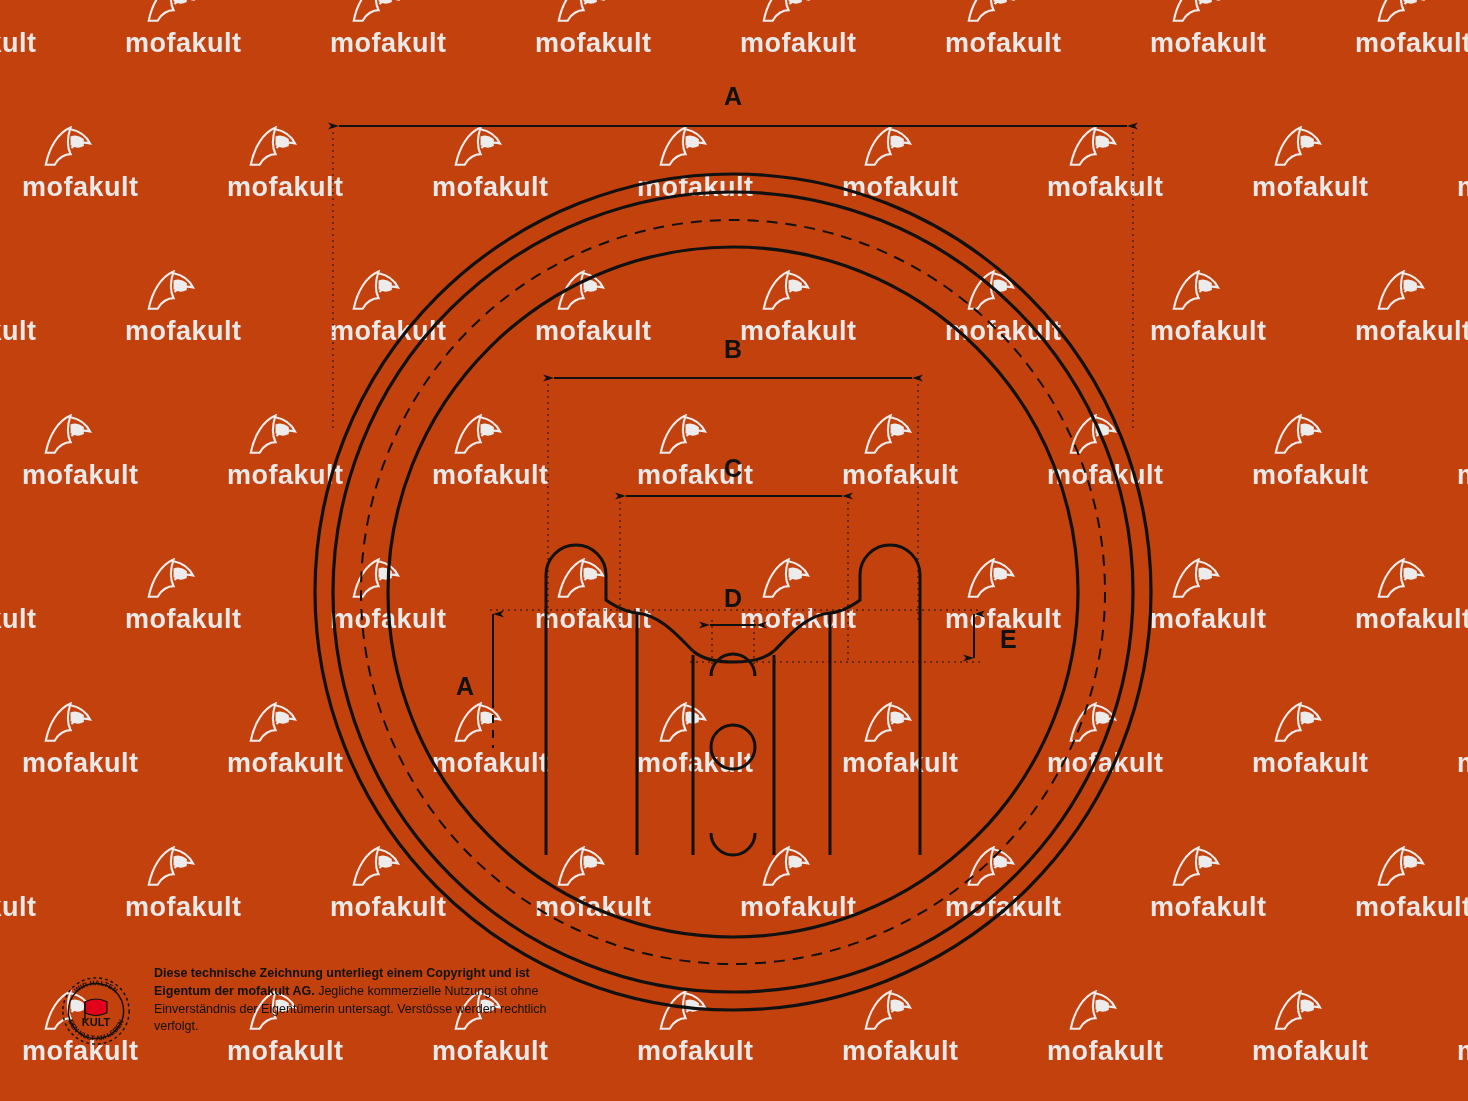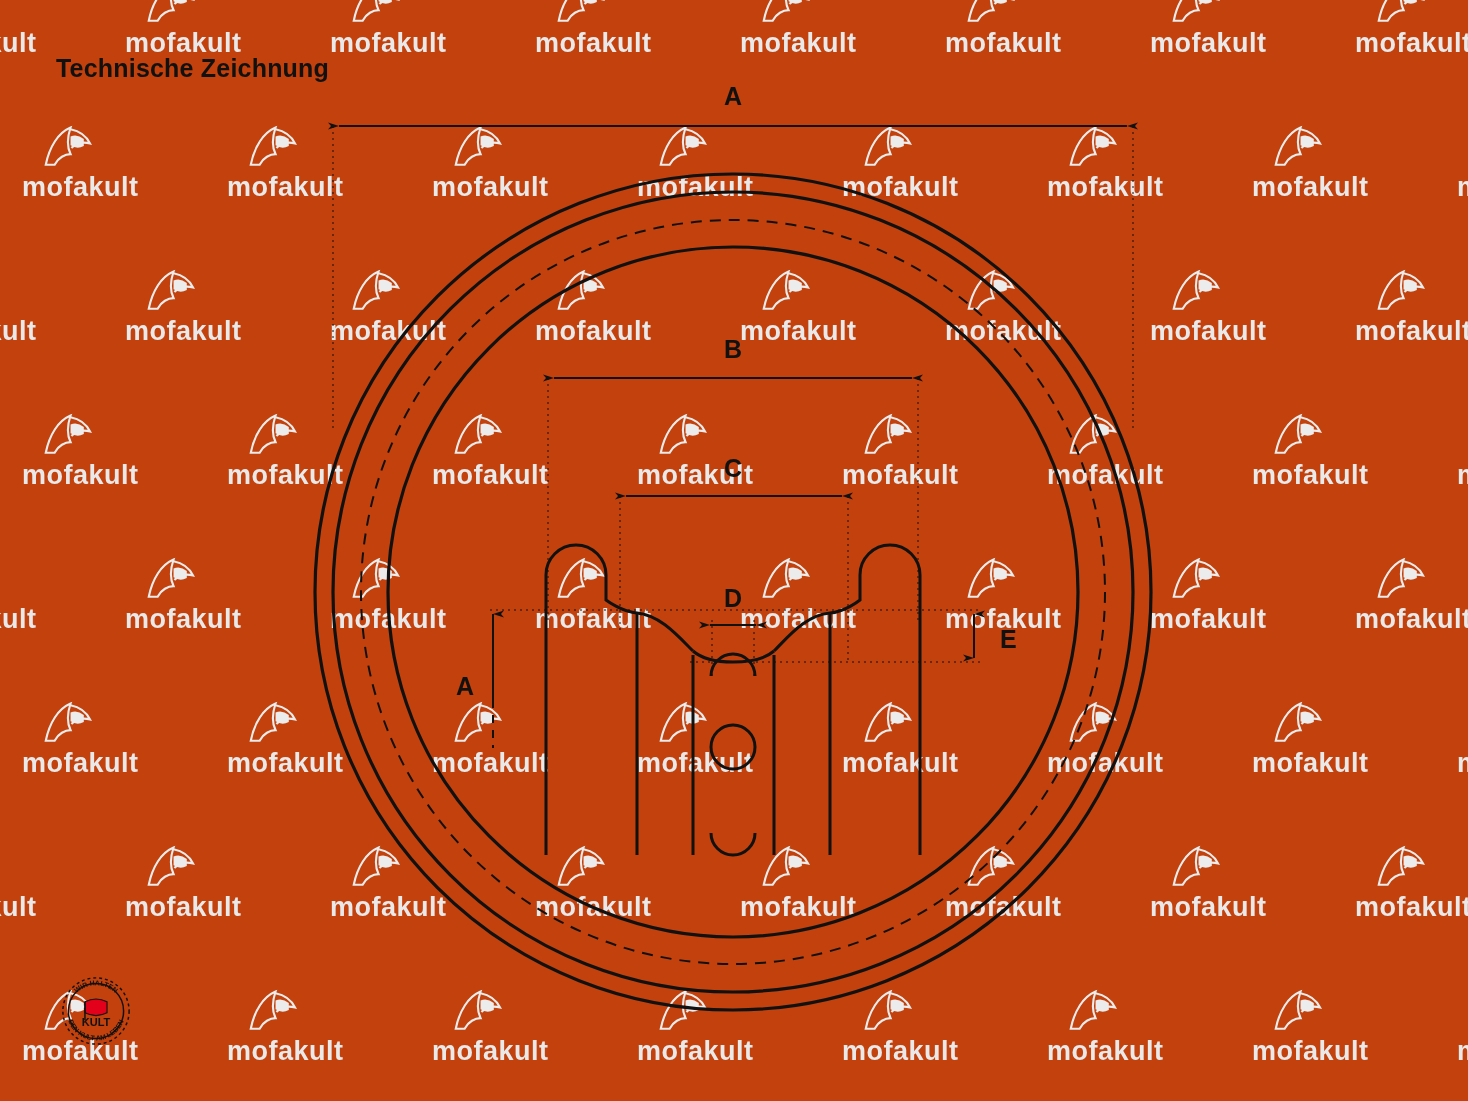--- a/index.html
+++ b/index.html
@@ -480,21 +480,20 @@
       <div class="wm-logo" style="left: 1270px; top: 988px;">
     <svg viewBox="0 0 60 52" width="54" height="46">
       <path d="M6 46 C10 26 20 10 34 4 C30 16 30 26 34 34 C28 34 20 38 16 46 Z" fill="none" stroke="#ececec" stroke-width="2.4"></path>
       <path d="M34 6 C44 8 52 14 56 22 C48 20 40 22 35 27" fill="none" stroke="#ececec" stroke-width="2.4"></path>
       <path d="M34 14 q8 -3 15 3 l0 8 q-8 4 -15 -1 z" fill="#ececec"></path>
     </svg></div>
       <div class="wm" style="left: 1252px; top: 1036px; color: rgb(233, 233, 233);">mofakult</div>
       <div class="wm" style="left: 1457px; top: 1036px; color: rgb(233, 233, 233);">mofakult</div>
     </div>
 
-  <div id="title">Technische Zeichnung</div>
 
   <svg id="drawing" viewBox="0 0 1468 1101" width="1468" height="1101">
     <defs>
       <marker id="arrL" markerWidth="12" markerHeight="10" refX="11" refY="5" orient="auto" markerUnits="userSpaceOnUse">
         <path d="M11,5 L0,1.6 L3,5 L0,8.4 Z" fill="#111"></path>
       </marker>
       <marker id="arrR" markerWidth="12" markerHeight="10" refX="1" refY="5" orient="auto" markerUnits="userSpaceOnUse">
         <path d="M1,5 L12,1.6 L9,5 L12,8.4 Z" fill="#111"></path>
       </marker>
       <marker id="arrU" markerWidth="10" markerHeight="12" refX="5" refY="11" orient="auto" markerUnits="userSpaceOnUse">
@@ -593,15 +592,18 @@
       <path id="sealTop" d="M20,52 A30,30 0 0 1 80,52" fill="none"></path>
       <path id="sealBot" d="M18,50 A32,32 0 0 0 82,50" fill="none"></path>
       <text font-family="Liberation Sans, sans-serif" font-size="7.5" font-weight="700" fill="#111">
         <textPath href="#sealTop" startOffset="50%" text-anchor="middle">WIR HALTEN</textPath>
       </text>
       <text font-family="Liberation Sans, sans-serif" font-size="7.5" font-weight="700" fill="#111">
         <textPath href="#sealBot" startOffset="50%" text-anchor="middle">DEN KULT AM LEBEN</textPath>
       </text>
     </svg>
 
+    <div id="footer-text">
+      <span class="b">Diese technische Zeichnung unterliegt einem Copyright und ist Eigentum der mofakult AG.</span><span> Jegliche kommerzielle Nutzung ist ohne Einverständnis der Eigentümerin untersagt. Verstösse werden rechtlich verfolgt.</span>
+    </div>
   </div>
 
 </div>
 
 </body></html>

